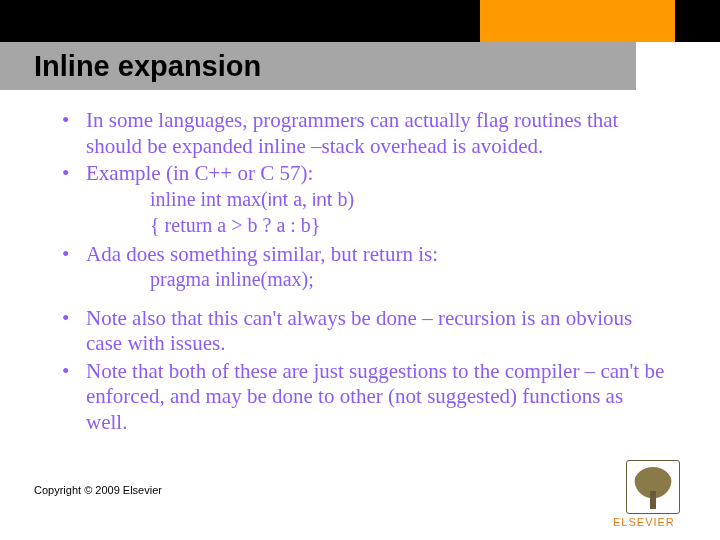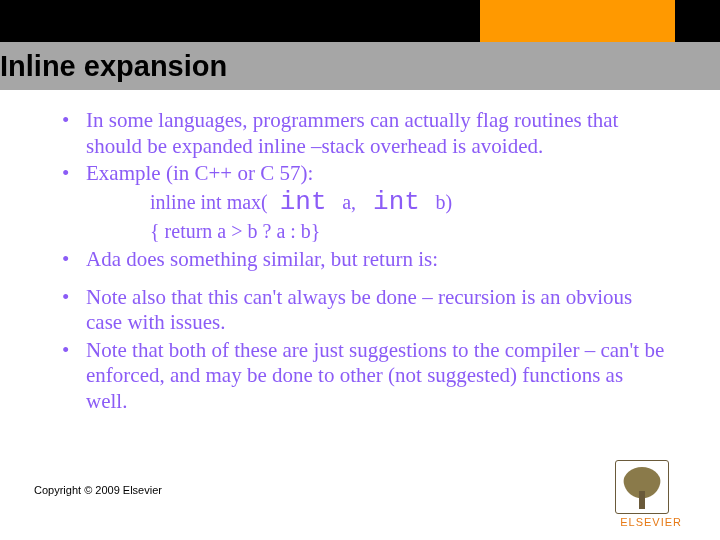--- a/index.html
+++ b/index.html
@@ -19,24 +19,25 @@
   }
   .top-orange {
     position: absolute;
     top: 0; right: 45px;
     width: 195px; height: 42px;
     background: #ff9900;
   }
   .title-bar {
     position: absolute;
     top: 42px; left: 0;
-    width: 720px; height: 48px;
+    width: 636px; height: 48px;
     background: #a6a6a6;
     display: flex;
     align-items: center;
+    padding-left: 34px;
   }
   .title-bar h1 {
     font-family: Arial, Helvetica, sans-serif;
     font-weight: bold;
     font-size: 29px;
     color: #000;
   }
   .content {
     position: absolute;
     top: 108px;
@@ -65,39 +66,38 @@
     font-family: "Courier New", Courier, monospace;
     font-size: 20px;
     white-space: pre;
     margin-left: 64px;
     line-height: 1.22;
   }
   .mono-inline {
     font-family: Liberation Serif, serif;
   }
   .sans-inline {
-    font-family: Liberation Mono, monospace;
-    font-size: 26px;
-    margin-left: 12px;
+    font-family: Liberation Sans, sans-serif;
+    font-size: 19px;
   }
   .gap { height: 10px; }
   .copyright {
     position: absolute;
     left: 34px;
     bottom: 44px;
     font-family: Arial, Helvetica, sans-serif;
     font-size: 11px;
     color: #000;
   }
   .logo {
     position: absolute;
-    right: 38px;
+    right: 27px;
     bottom: 12px;
     width: 80px;
-    text-align: right;
+    text-align: left;
   }
   .logo .tree {
     width: 54px; height: 54px;
     margin: 0 auto 2px auto;
     border: 1px solid #6a5a3a;
     border-radius: 3px;
     position: relative;
     background: linear-gradient(#fff,#fff);
     overflow: hidden;
   }
@@ -141,20 +141,21 @@
     <li>
       <span>In some languages, programmers can actually flag routines that should be expanded inline –stack overhead is avoided.</span>
     </li>
     <li>
       <span>Example (in C++ or C 57):</span>
       <div class="code-block"><span class="mono-inline">inline int max(</span><span class="sans-inline">int </span><span class="mono-inline">a, </span><span class="sans-inline">int </span><span class="mono-inline">b)</span>
 <span class="mono-inline">{ return a &gt; b ? a : b}</span></div>
     </li>
     <li>
       <span>Ada does something similar, but return is:</span>
+      <div class="code-block"><span class="mono-inline">pragma inline(max);</span></div>
     </li>
   </ul>
   <div class="gap"></div>
   <ul class="bullets">
     <li>
       <span>Note also that this can't always be done – recursion is an obvious case with issues.</span>
     </li>
     <li>
       <span>Note that both of these are just suggestions to the compiler – can't be enforced, and may be done to other (not suggested) functions as well.</span>
     </li>

